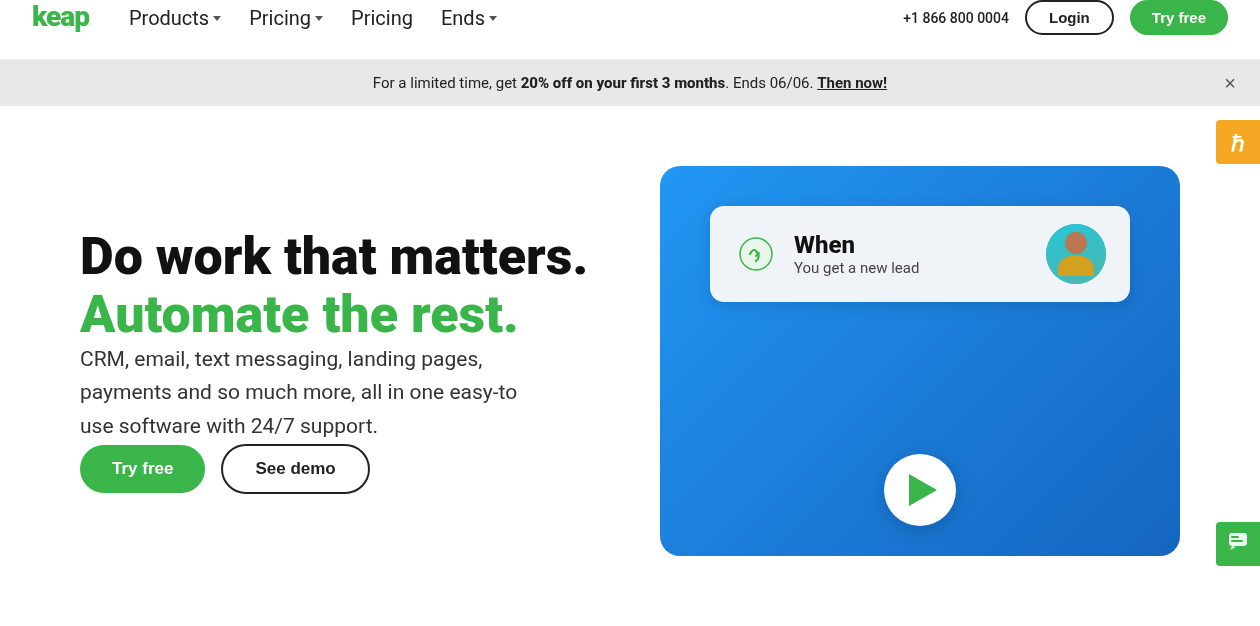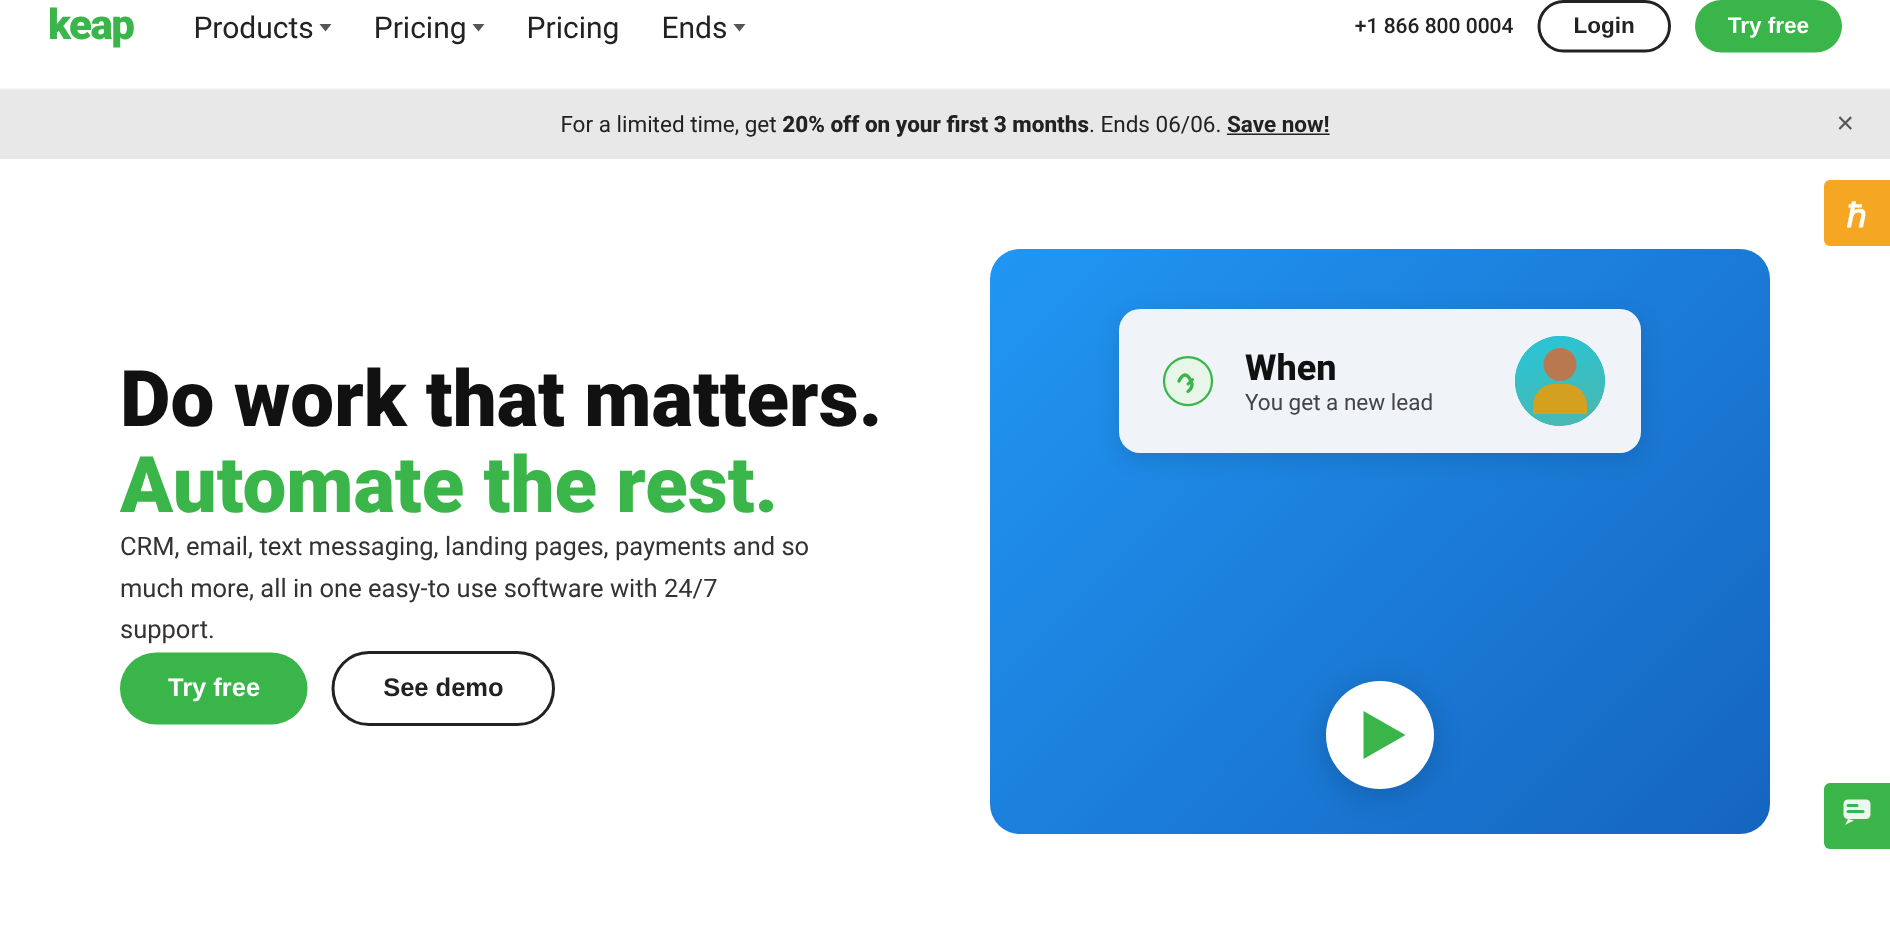--- a/index.html
+++ b/index.html
@@ -119,21 +119,21 @@
     .hero-heading {
       font-size: 52px;
       font-weight: 900;
       line-height: 1.1;
       color: #111;
     }
     .hero-heading .green {
       color: #3ab549;
     }
     .hero-sub {
-      font-size: 17px;
+      font-size: 21px;
       color: #333;
       line-height: 1.6;
       max-width: 460px;
     }
     .hero-buttons {
       display: flex;
       gap: 16px;
       align-items: center;
     }
     .btn-try-free-hero {
@@ -171,21 +171,21 @@
       display: flex;
       flex-direction: column;
       justify-content: space-between;
       align-items: center;
       gap: 0;
     }
     .flow-card {
       background: #f0f4f8;
       border-radius: 14px;
       padding: 18px 24px;
-      width: 348px;
+      width: 420px;
       display: flex;
       align-items: center;
       gap: 16px;
       box-shadow: 0 4px 16px rgba(0,0,0,0.12);
     }
     .flow-card-icon {
       width: 44px;
       height: 44px;
       display: flex;
       align-items: center;
@@ -313,21 +313,21 @@
   </div>
   <div class="nav-right">
     <span class="phone-number">+1 866 800 0004</span>
     <button class="btn-login">Login</button>
     <button class="btn-try-free-nav">Try free</button>
   </div>
 </nav>
 
 <div class="banner">
   <span>
-    <span>For a limited time, get </span><strong>20% off on your first 3 months</strong><span>. Ends 06/06. </span><a>Save now!</a>
+    <span>For a limited time, get </span><strong>20% off on your first 3 months</strong><span>. Ends 06/06. </span><a>Then now!</a>
   </span>
   <button class="banner-close">×</button>
 </div>
 
 <div class="main">
   <div class="hero-left">
     <h1 class="hero-heading">
       <span>Do work that matters.</span>
       <span class="green">Automate the rest.</span>
     </h1>

